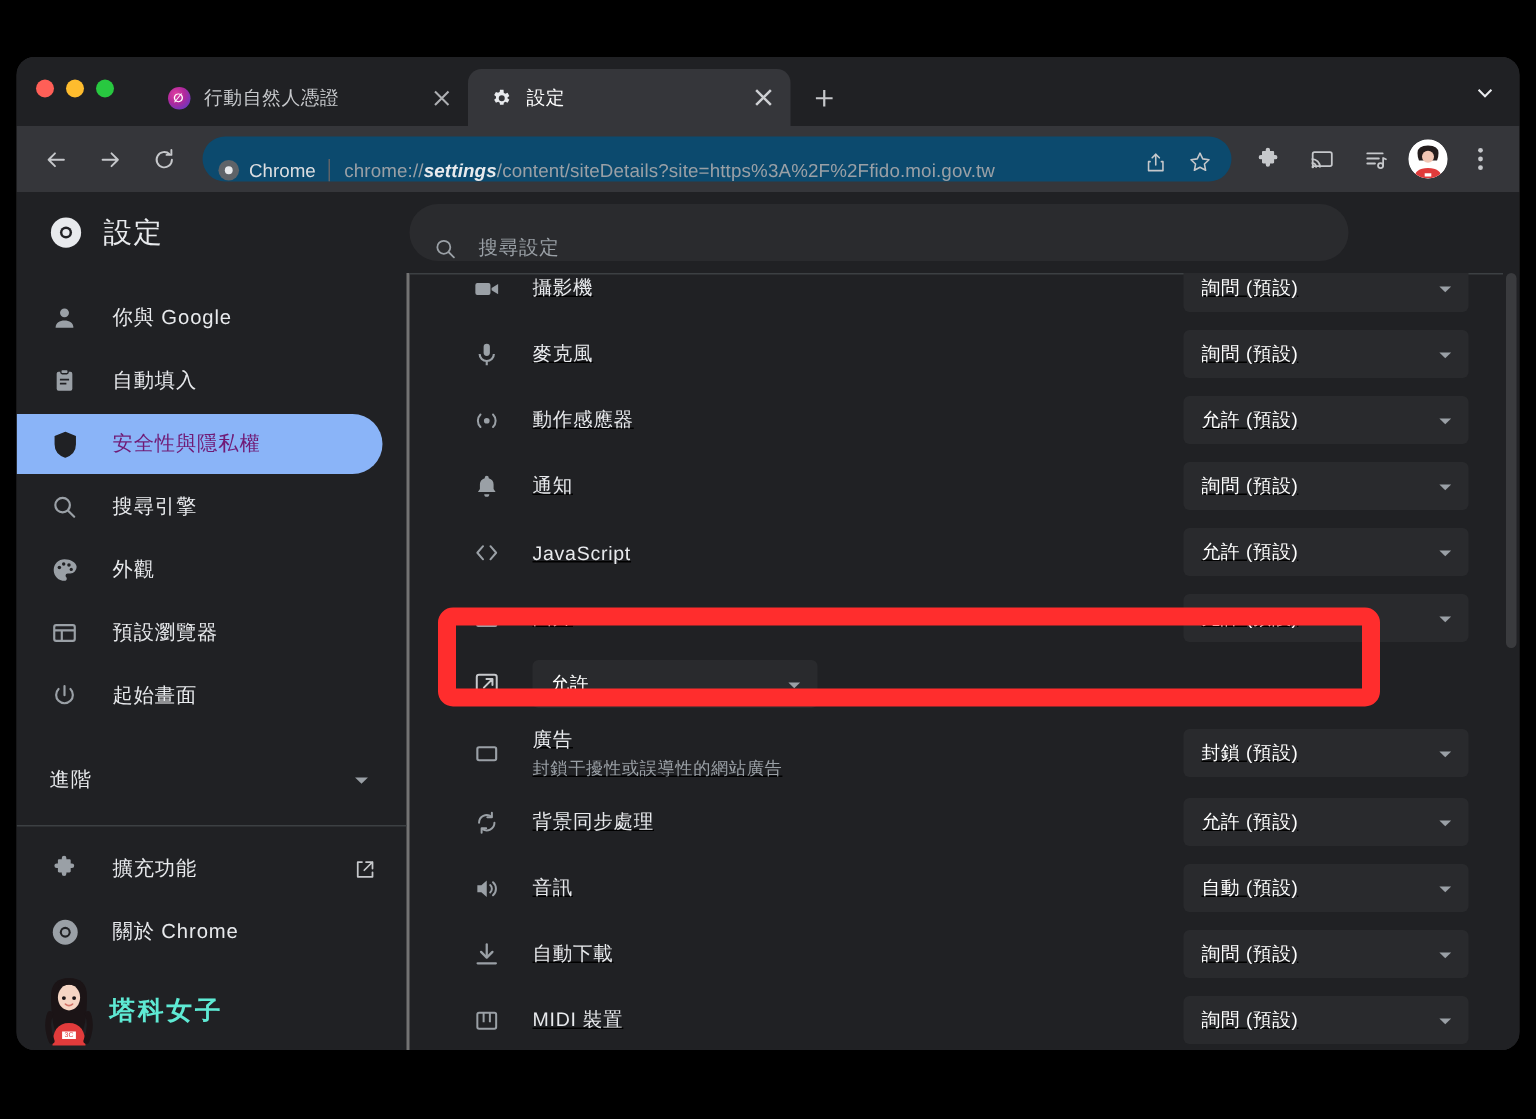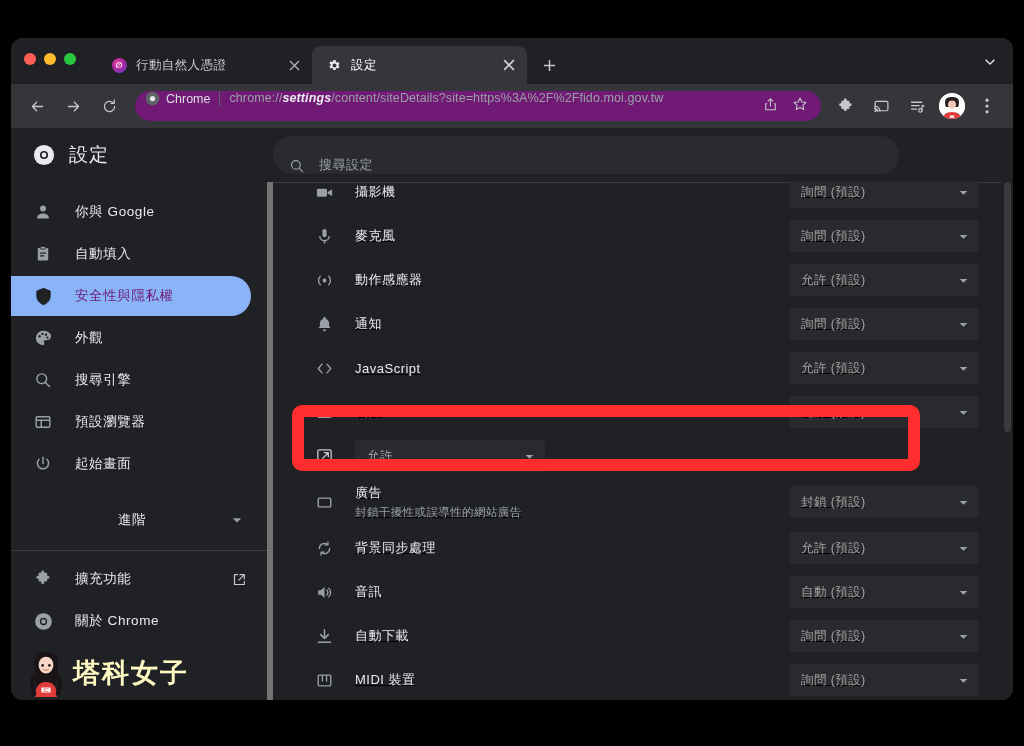--- a/index.html
+++ b/index.html
@@ -97,23 +97,23 @@
   .tbtn {
     width: 30px; height: 30px; margin: 0 3px;
     border-radius: 50%;
     display: flex; align-items: center; justify-content: center;
     flex: 0 0 auto;
   }
   .omnibox {
     flex: 1 1 auto;
     height: 30px;
     margin: 0 6px 0 8px;
-    background: #701a75;
+    background: #0c4a6e;
     border-radius: 16px;
-    display: flex; align-items: flex-start;
+    display: flex; align-items: flex-end;
     padding: 0 6px 0 10px;
     overflow: hidden;
   }
   .omni-chip {
     display: flex; align-items: center;
     flex: 0 0 auto;
     color: #dcdee1;
     font-size: 12.5px;
   }
   .omni-chip .chip-label { margin-left: 6px; }
@@ -178,24 +178,23 @@
     max-width: 630px;
   }
   .searchbar .sicon { margin-right: 14px; display:flex; }
   .searchbar .sph { color: #9aa0a6; font-size: 13px; letter-spacing: .5px; }
 
   .body-row { display: flex; height: calc(100% - 54px); }
 
   
   .sidebar {
     width: 262px; flex: 0 0 262px;
-    border-right: 6px solid #737373;
+    border-right: 2px solid #737373;
     padding-top: 8px;
     position: relative;
-    text-align: center;
   }
   .nav-item {
     display: flex; align-items: center;
     height: 40px;
     margin: 2px 16px 2px 0;
     padding-left: 22px;
     border-radius: 0 20px 20px 0;
     color: #e8eaed;
     font-size: 13.5px;
     letter-spacing: .6px;
@@ -226,22 +225,22 @@
     margin: 10px 0 8px 0;
   }
   .nav-item .ext-link { margin-left: auto; margin-right: 4px; display: flex; }
 
   .watermark {
     position: absolute;
     left: 14px; bottom: 2px;
     display: flex; align-items: center;
   }
   .wm-text {
-    color: #fef9c3;
-    font-size: 27px;
+    color: #5eead4;
+    font-size: 17px;
     font-weight: bold;
     letter-spacing: 2px;
     margin-left: 6px;
   }
 
   
   .main {
     flex: 1 1 auto;
     position: relative;
     overflow: hidden;
@@ -268,21 +267,21 @@
     color: #9aa0a6; font-size: 11.5px; letter-spacing: .4px;
     margin-top: 3px;
   }
   .select {
     width: 190px; flex: 0 0 190px;
     height: 32px;
     background: #292a2d;
     border-radius: 4px;
     display: flex; align-items: center;
     padding: 0 10px 0 12px;
-    color: #a3a3a3;
+    color: #ffffff;
     font-size: 12.5px;
     letter-spacing: .4px;
   }
   .select .sval { flex: 1 1 auto; }
   .select .caret { margin-left: 6px; display:flex; }
 
   
   .scrolltrack {
     position: absolute;
     right: 0px; top: 0; bottom: 0;
@@ -509,39 +508,39 @@
           <span class="nicon">
             <svg width="19" height="19" viewBox="0 0 20 20" fill="#202124">
               <path d="M10 1.4 L17 4.2 V9.6c0 4.3-3 7.6-7 9-4-1.4-7-4.7-7-9V4.2z"></path>
             </svg>
           </span>
           <span>安全性與隱私權</span>
         </div>
 
         <div class="nav-item">
           <span class="nicon">
+            <svg width="18" height="18" viewBox="0 0 20 20">
+              <circle cx="8.6" cy="8.6" r="5.4" stroke="#9aa0a6" stroke-width="1.6" fill="none"></circle>
+              <path d="M12.7 12.7 L17.2 17.2" stroke="#9aa0a6" stroke-width="1.6" stroke-linecap="round"></path>
+            </svg>
+          </span>
+          <span>搜尋引擎</span>
+        </div>
+
+        <div class="nav-item">
+          <span class="nicon">
             <svg width="18" height="18" viewBox="0 0 20 20" fill="#9aa0a6">
               <path d="M10 2a8 8 0 0 0 0 16c1 0 1.7-.7 1.7-1.6 0-.5-.2-.9-.5-1.2-.3-.3-.4-.6-.4-1 0-.9.7-1.6 1.6-1.6h1.9A5 5 0 0 0 19 7.6C18.6 4.4 14.7 2 10 2z"></path>
               <circle cx="6.2" cy="8.1" r="1.3" fill="#202124"></circle>
               <circle cx="9.4" cy="5.5" r="1.3" fill="#202124"></circle>
               <circle cx="13.3" cy="6.3" r="1.3" fill="#202124"></circle>
               <circle cx="15" cy="9.6" r="1.2" fill="#202124"></circle>
             </svg>
           </span>
           <span>外觀</span>
-        </div>
-
-        <div class="nav-item">
-          <span class="nicon">
-            <svg width="18" height="18" viewBox="0 0 20 20">
-              <circle cx="8.6" cy="8.6" r="5.4" stroke="#9aa0a6" stroke-width="1.6" fill="none"></circle>
-              <path d="M12.7 12.7 L17.2 17.2" stroke="#9aa0a6" stroke-width="1.6" stroke-linecap="round"></path>
-            </svg>
-          </span>
-          <span>搜尋引擎</span>
         </div>
 
         <div class="nav-item">
           <span class="nicon">
             <svg width="18" height="18" viewBox="0 0 20 20">
               <rect x="2.4" y="4.2" width="15.2" height="11.6" rx="1.4" stroke="#9aa0a6" stroke-width="1.6" fill="none"></rect>
               <path d="M2.4 8 H17.6 M8 8 V15.8" stroke="#9aa0a6" stroke-width="1.6"></path>
             </svg>
           </span>
           <span>預設瀏覽器</span>

